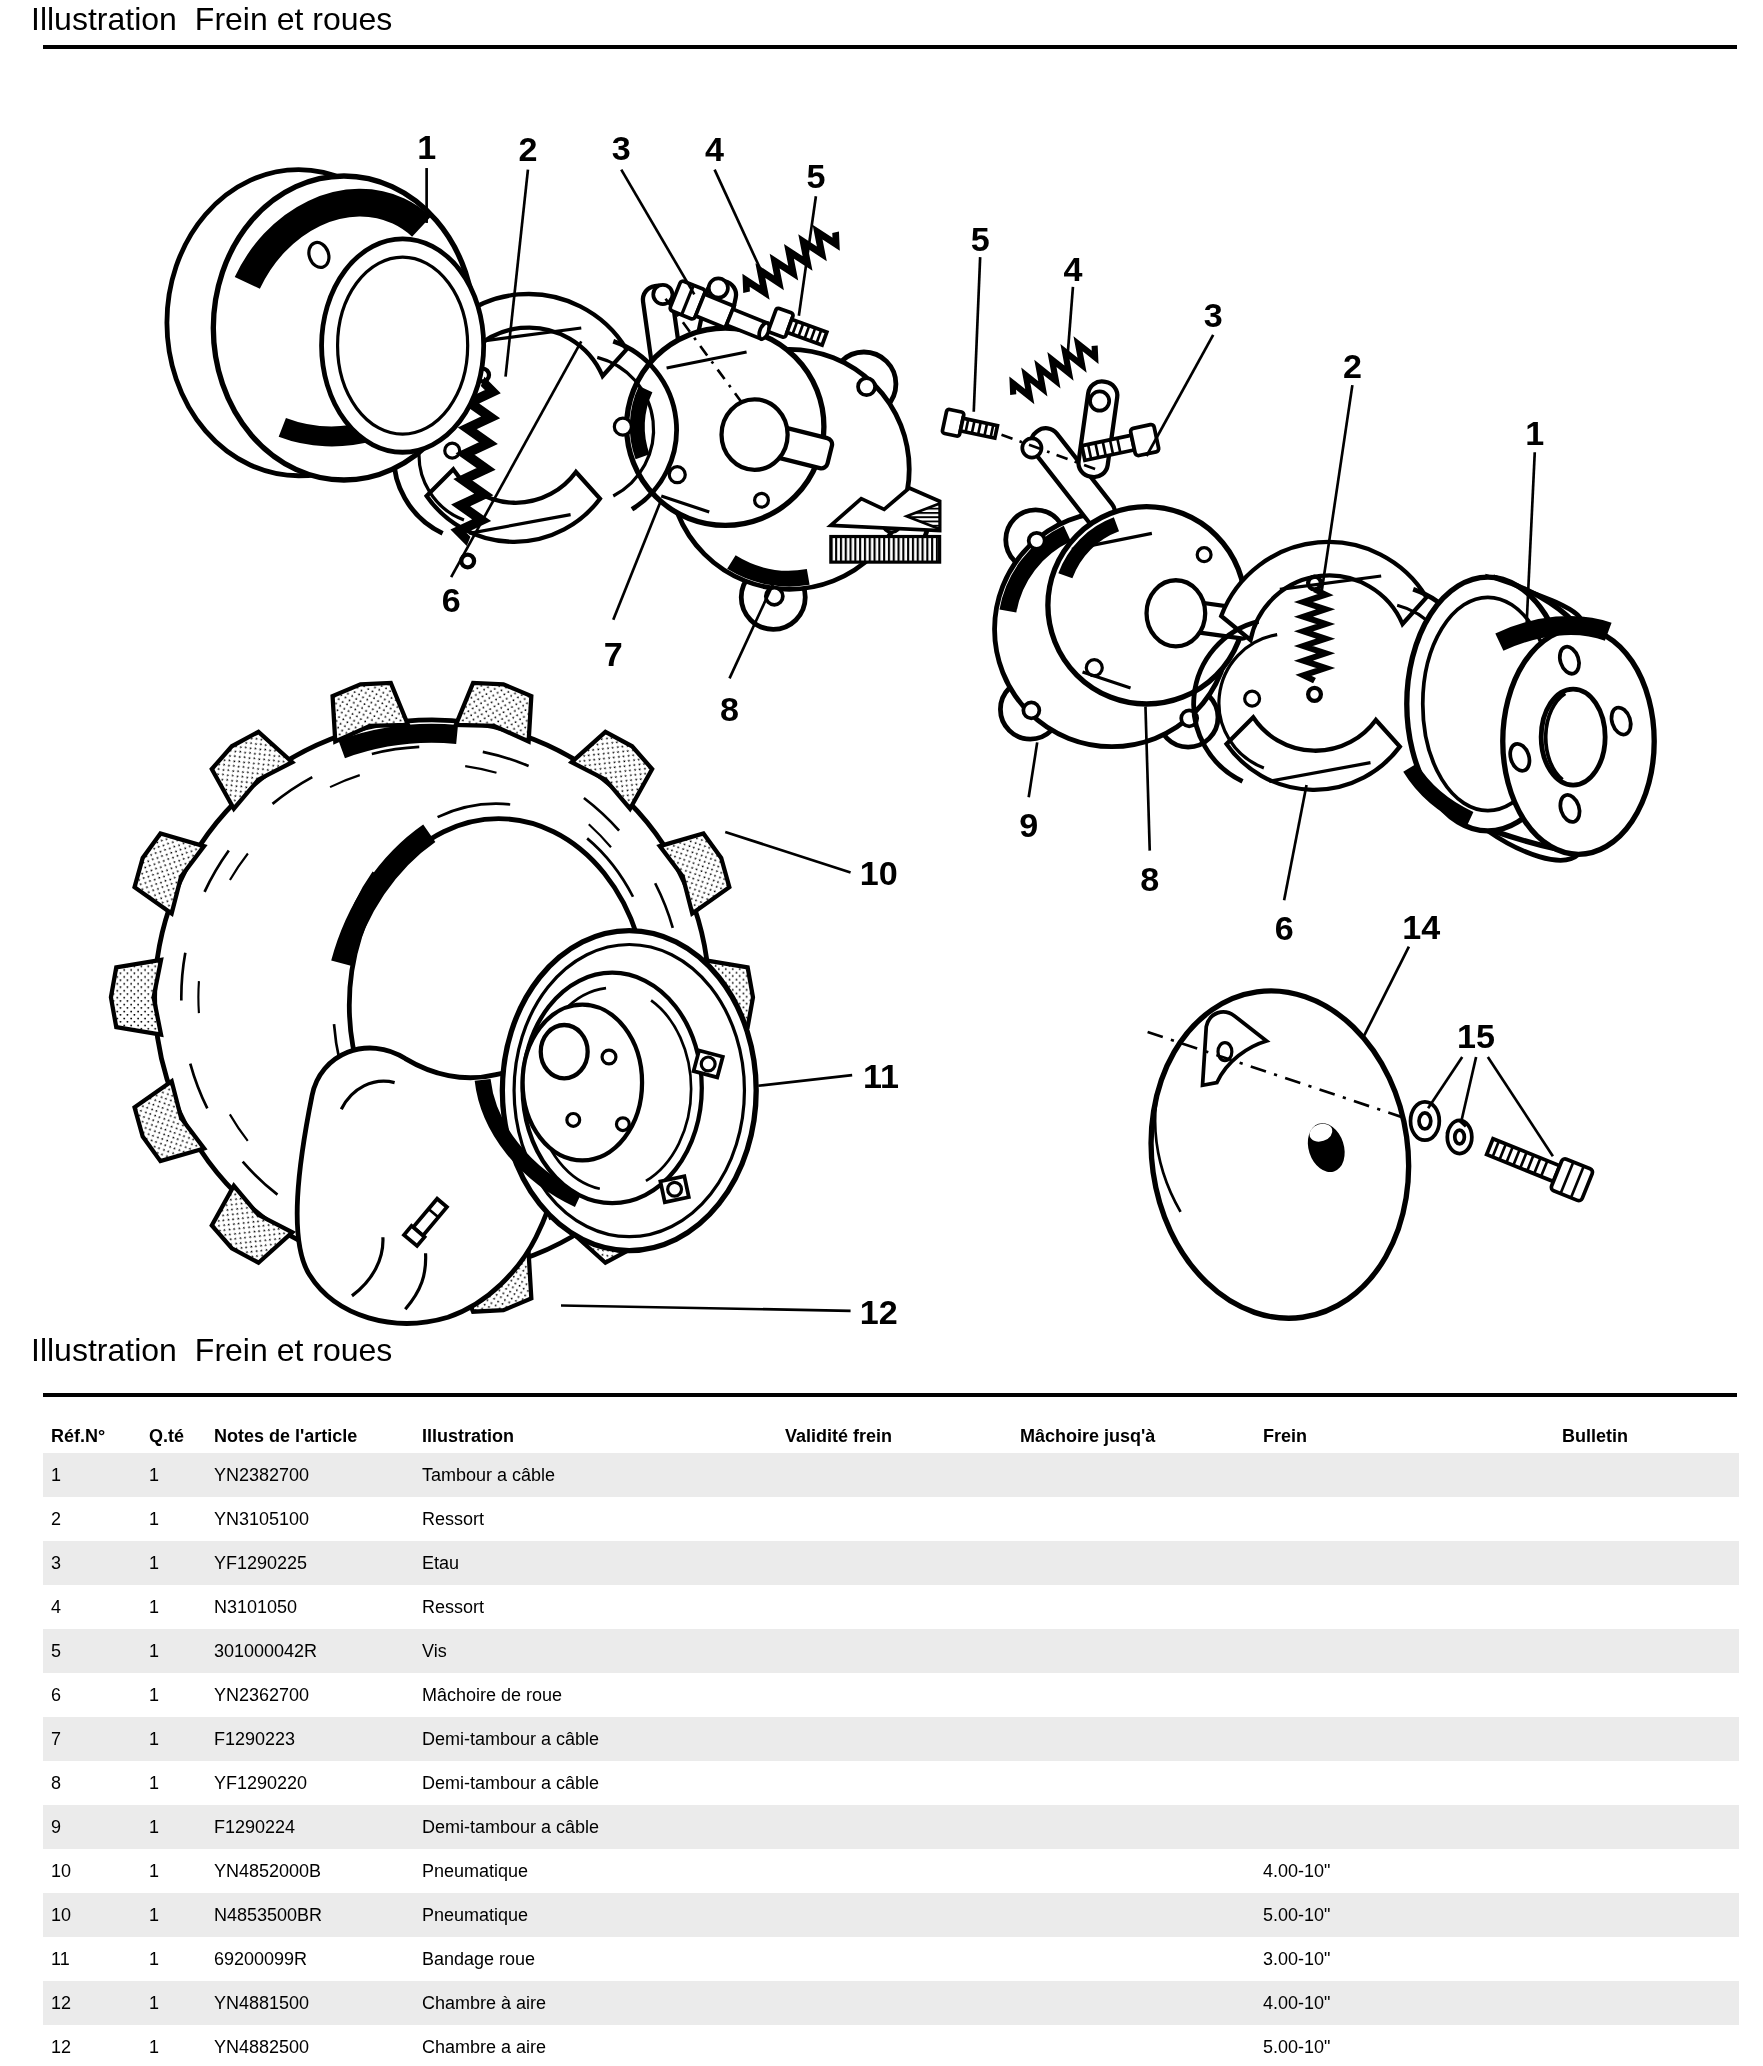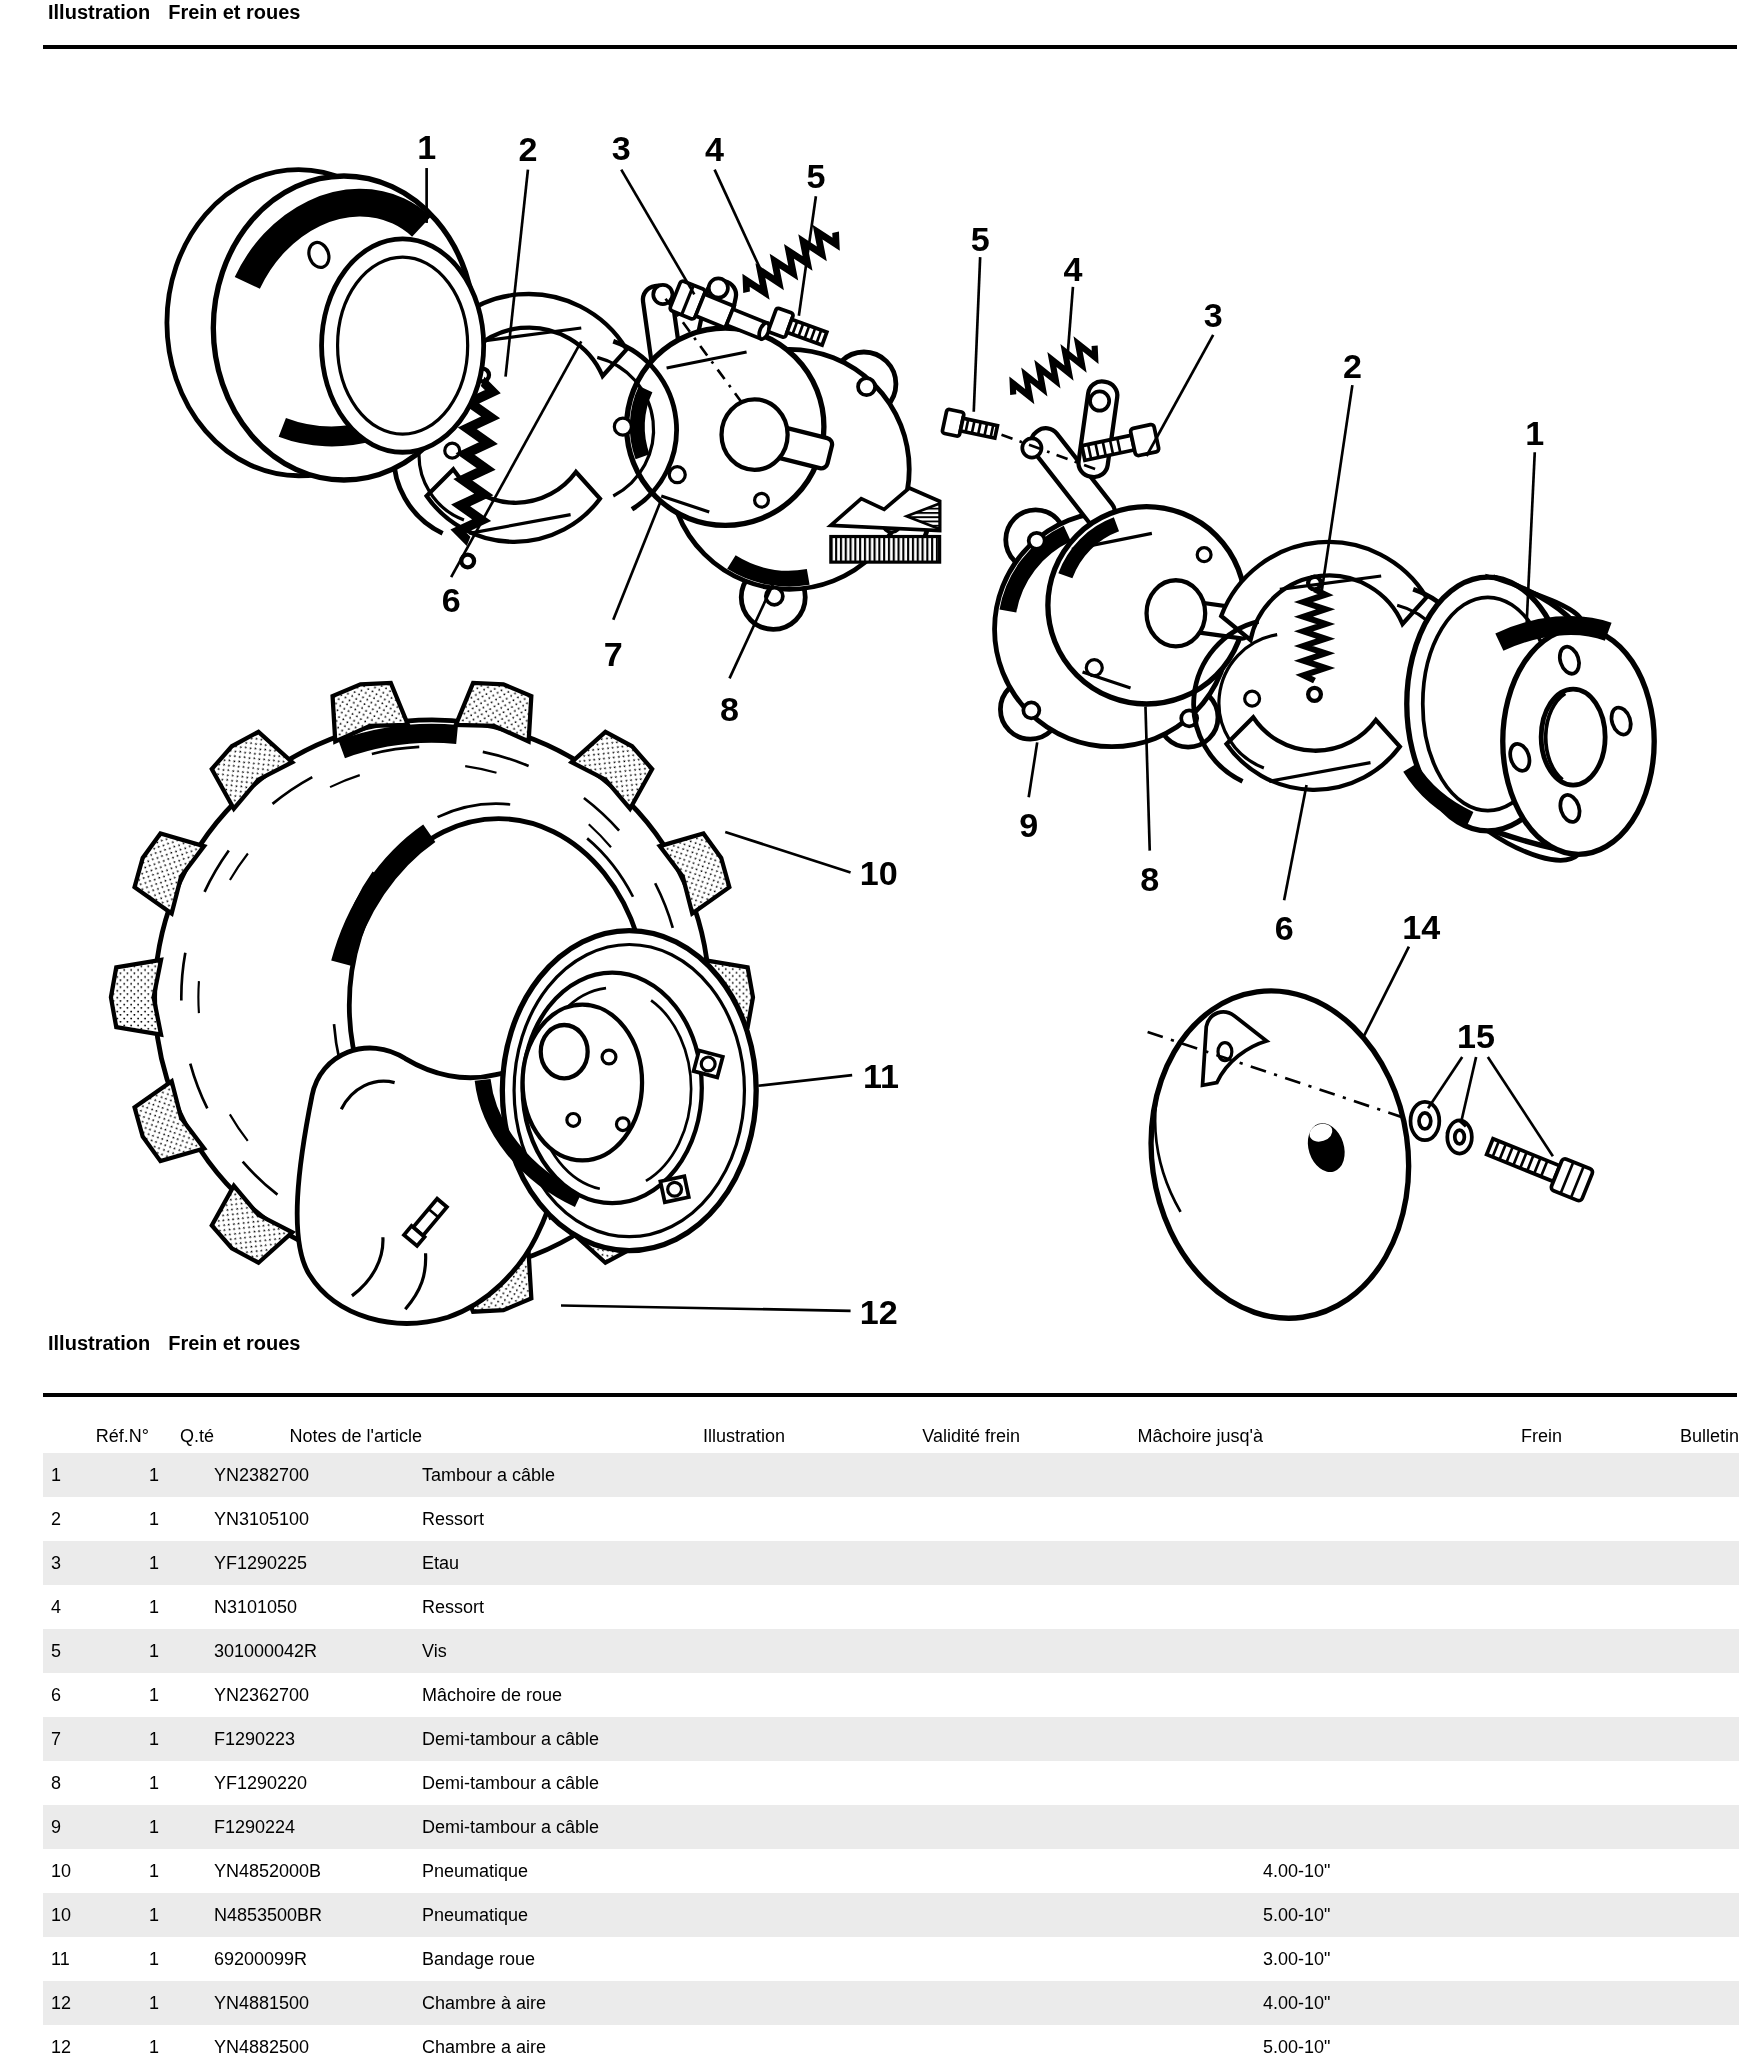--- a/index.html
+++ b/index.html
@@ -1,31 +1,31 @@
 <!DOCTYPE html>
 <html style="font-size:8.5px"><head>
 <meta charset="utf-8">
 <style>
   html,body{margin:0;padding:0;background:#fff}
   body{width:1763px;height:2066px;position:relative;overflow:hidden;
        font-family:"Liberation Sans",sans-serif;color:#000}
-  .pagetitle{position:absolute;left:48px;font-size:20px;font-weight:700;
+  .pagetitle{position:absolute;left:31px;font-size:32px;font-weight:400;
              letter-spacing:0;white-space:nowrap}
   .pagetitle .subject{margin-left:18px}
   #title-top{top:1.1px}
   #title-table{top:1332px}
   .rule{position:absolute;left:43px;width:1694px;height:4.3px;background:#000}
   #rule-top{top:45px}
   #rule-table{top:1393px}
   svg.diagram{position:absolute;left:0;top:0;width:1763px;height:2066px}
   svg text{font-family:"Liberation Sans",sans-serif;font-weight:700;
            font-size:64px;text-anchor:middle;fill:#000}
   table.parts{position:absolute;left:43px;top:1420px;width:1694px;
               border-collapse:collapse;table-layout:fixed;font-size:18px}
-  table.parts th{font-weight:400;text-align:right;height:33px;padding:0;
+  table.parts th{font-weight:700;text-align:left;height:33px;padding:0;
                  vertical-align:middle;white-space:nowrap;overflow:hidden}
   table.parts td{height:44px;padding:0;text-align:left;vertical-align:middle;
                  white-space:nowrap;overflow:hidden}
   table.parts th:first-child,table.parts td:first-child{padding-left:8px}
   table.parts tbody tr:nth-child(odd){background:#ebebeb}
   .o{stroke:#000;fill:#fff}
   .nf{stroke:#000;fill:none}
   .ln{stroke:#000;stroke-width:5;fill:none}
   .dk{fill:#000;stroke:none}
 </style>

